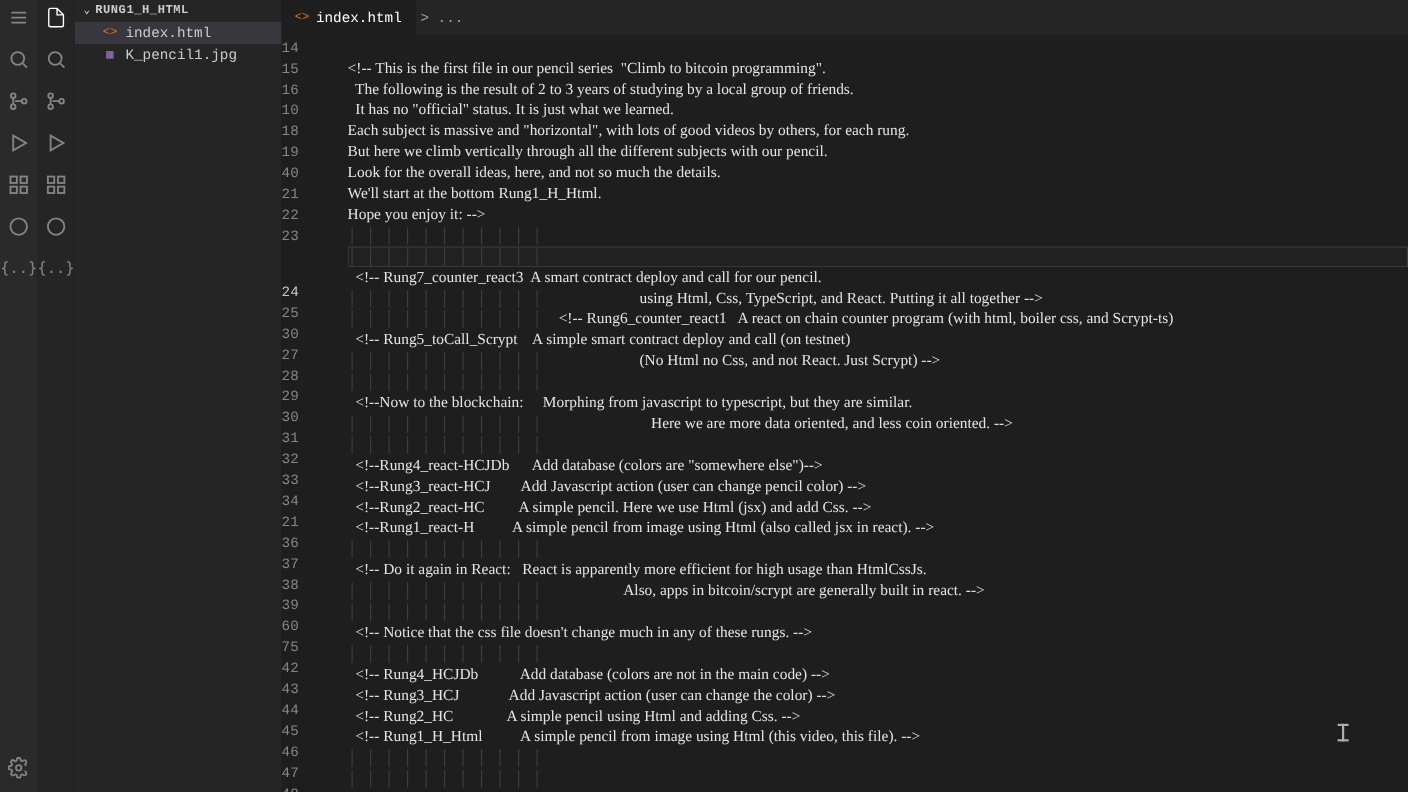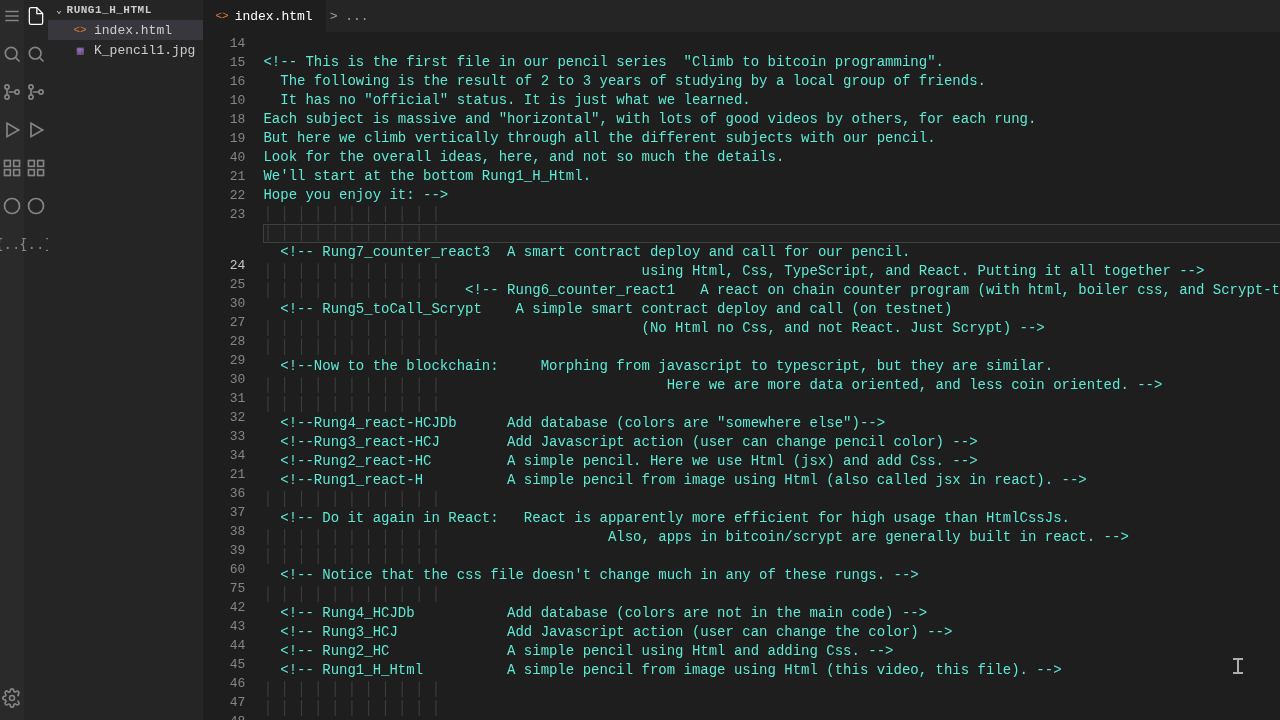--- a/index.html
+++ b/index.html
@@ -115,36 +115,35 @@
 }
 .editor-body {
   flex: 1;
   display: flex;
   overflow: hidden;
   position: relative;
 }
 .gutter {
   width: 60px;
   padding-right: 18px;
-  text-align: right;
   color: #858585;
   font-size: 13px;
   line-height: 19px;
   padding-top: 2px;
 }
 .gutter .current { color: #c6c6c6; margin-top: 32px; }
 .code {
   flex: 1;
   font-size: 14px;
   line-height: 19px;
   padding-top: 2px;
   white-space: pre;
   position: relative;
 }
-.comment { color: #5eead4; }
+.comment { color: #e5e5e5; font-family: Liberation Serif, serif; }
 .code-line { height: 19px; display: block; }
 .code-line.current {
   background: #2a2a2a40;
   box-shadow: inset 0 0 0 1px #404040;
 }
 .indent-guide { color: #404040; }
 .cursor-mark {
   position: absolute;
   right: 58px;
   bottom: 46px;

